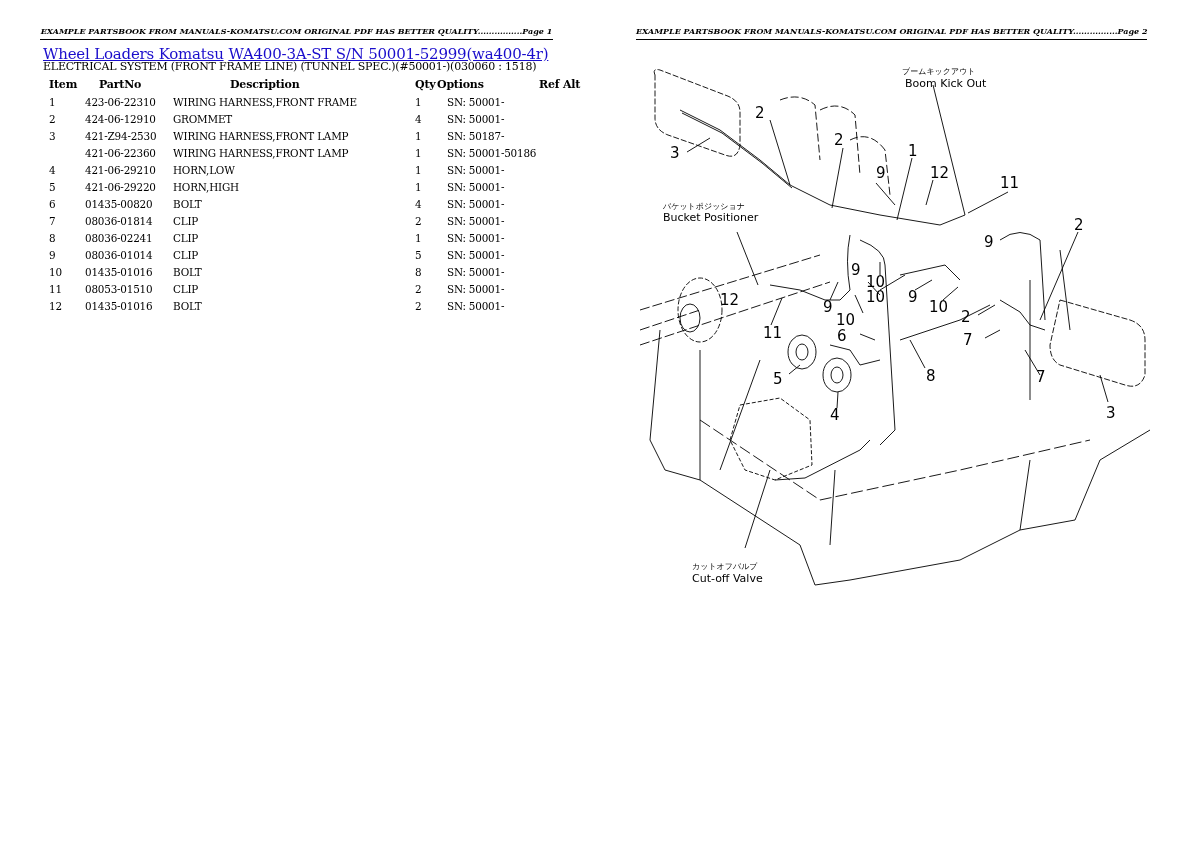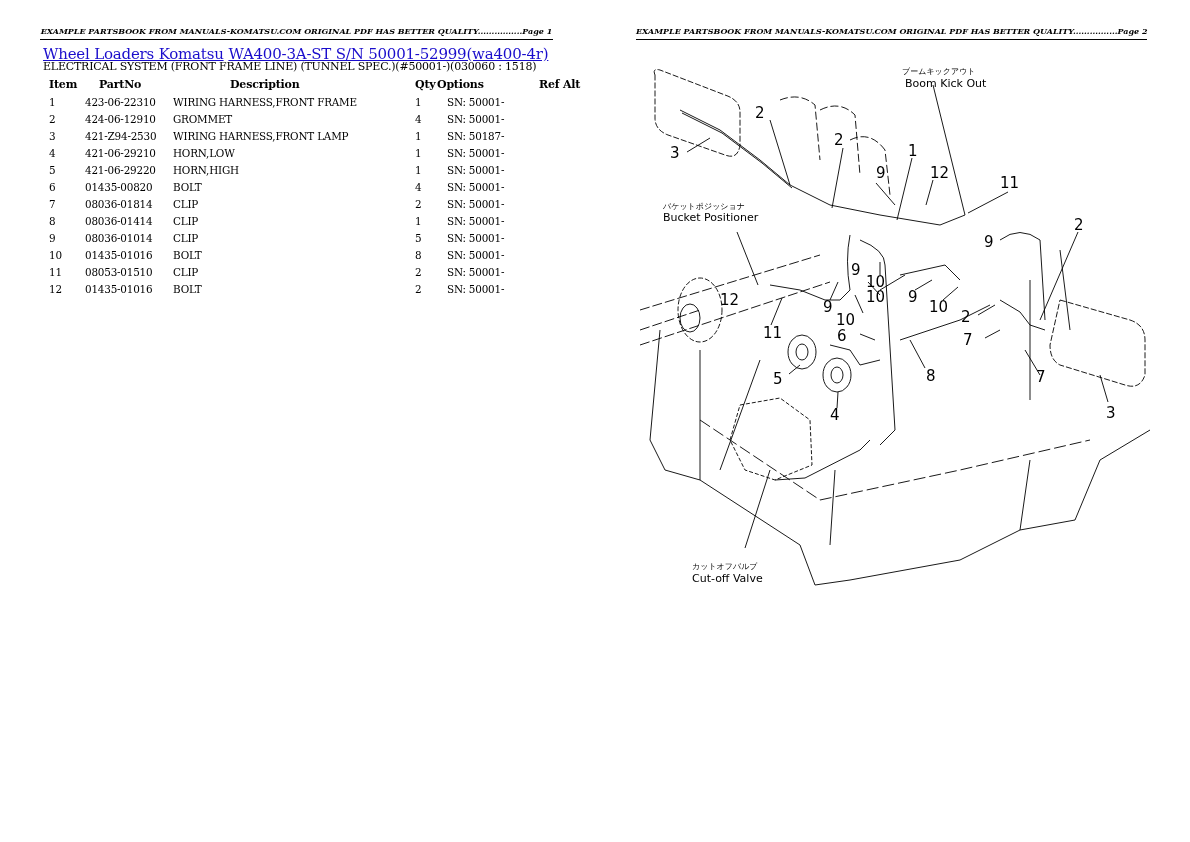--- a/index.html
+++ b/index.html
@@ -68,20 +68,28 @@
       </tr>
       <tr>
         <td class="c-item">3</td>
         <td class="c-part">421-Z94-2530</td>
         <td class="c-desc">WIRING HARNESS,FRONT LAMP</td>
         <td class="c-qty">1</td>
         <td class="c-opt" style="padding-left: 10px;">SN: 50187-</td>
         <td class="c-ref"></td>
       </tr>
       <tr>
+        <td class="c-item"></td>
+        <td class="c-part">421-06-22360</td>
+        <td class="c-desc">WIRING HARNESS,FRONT LAMP</td>
+        <td class="c-qty">1</td>
+        <td class="c-opt" style="padding-left: 10px;">SN: 50001-50186</td>
+        <td class="c-ref"></td>
+      </tr>
+      <tr>
         <td class="c-item">4</td>
         <td class="c-part">421-06-29210</td>
         <td class="c-desc">HORN,LOW</td>
         <td class="c-qty">1</td>
         <td class="c-opt" style="padding-left: 10px;">SN: 50001-</td>
         <td class="c-ref"></td>
       </tr>
       <tr>
         <td class="c-item">5</td>
         <td class="c-part">421-06-29220</td>
@@ -101,21 +109,21 @@
       <tr>
         <td class="c-item">7</td>
         <td class="c-part">08036-01814</td>
         <td class="c-desc">CLIP</td>
         <td class="c-qty">2</td>
         <td class="c-opt" style="padding-left: 10px;">SN: 50001-</td>
         <td class="c-ref"></td>
       </tr>
       <tr>
         <td class="c-item">8</td>
-        <td class="c-part">08036-01414</td>
+        <td class="c-part">08036-02241</td>
         <td class="c-desc">CLIP</td>
         <td class="c-qty">1</td>
         <td class="c-opt" style="padding-left: 10px;">SN: 50001-</td>
         <td class="c-ref"></td>
       </tr>
       <tr>
         <td class="c-item">9</td>
         <td class="c-part">08036-01014</td>
         <td class="c-desc">CLIP</td>
         <td class="c-qty">5</td>

